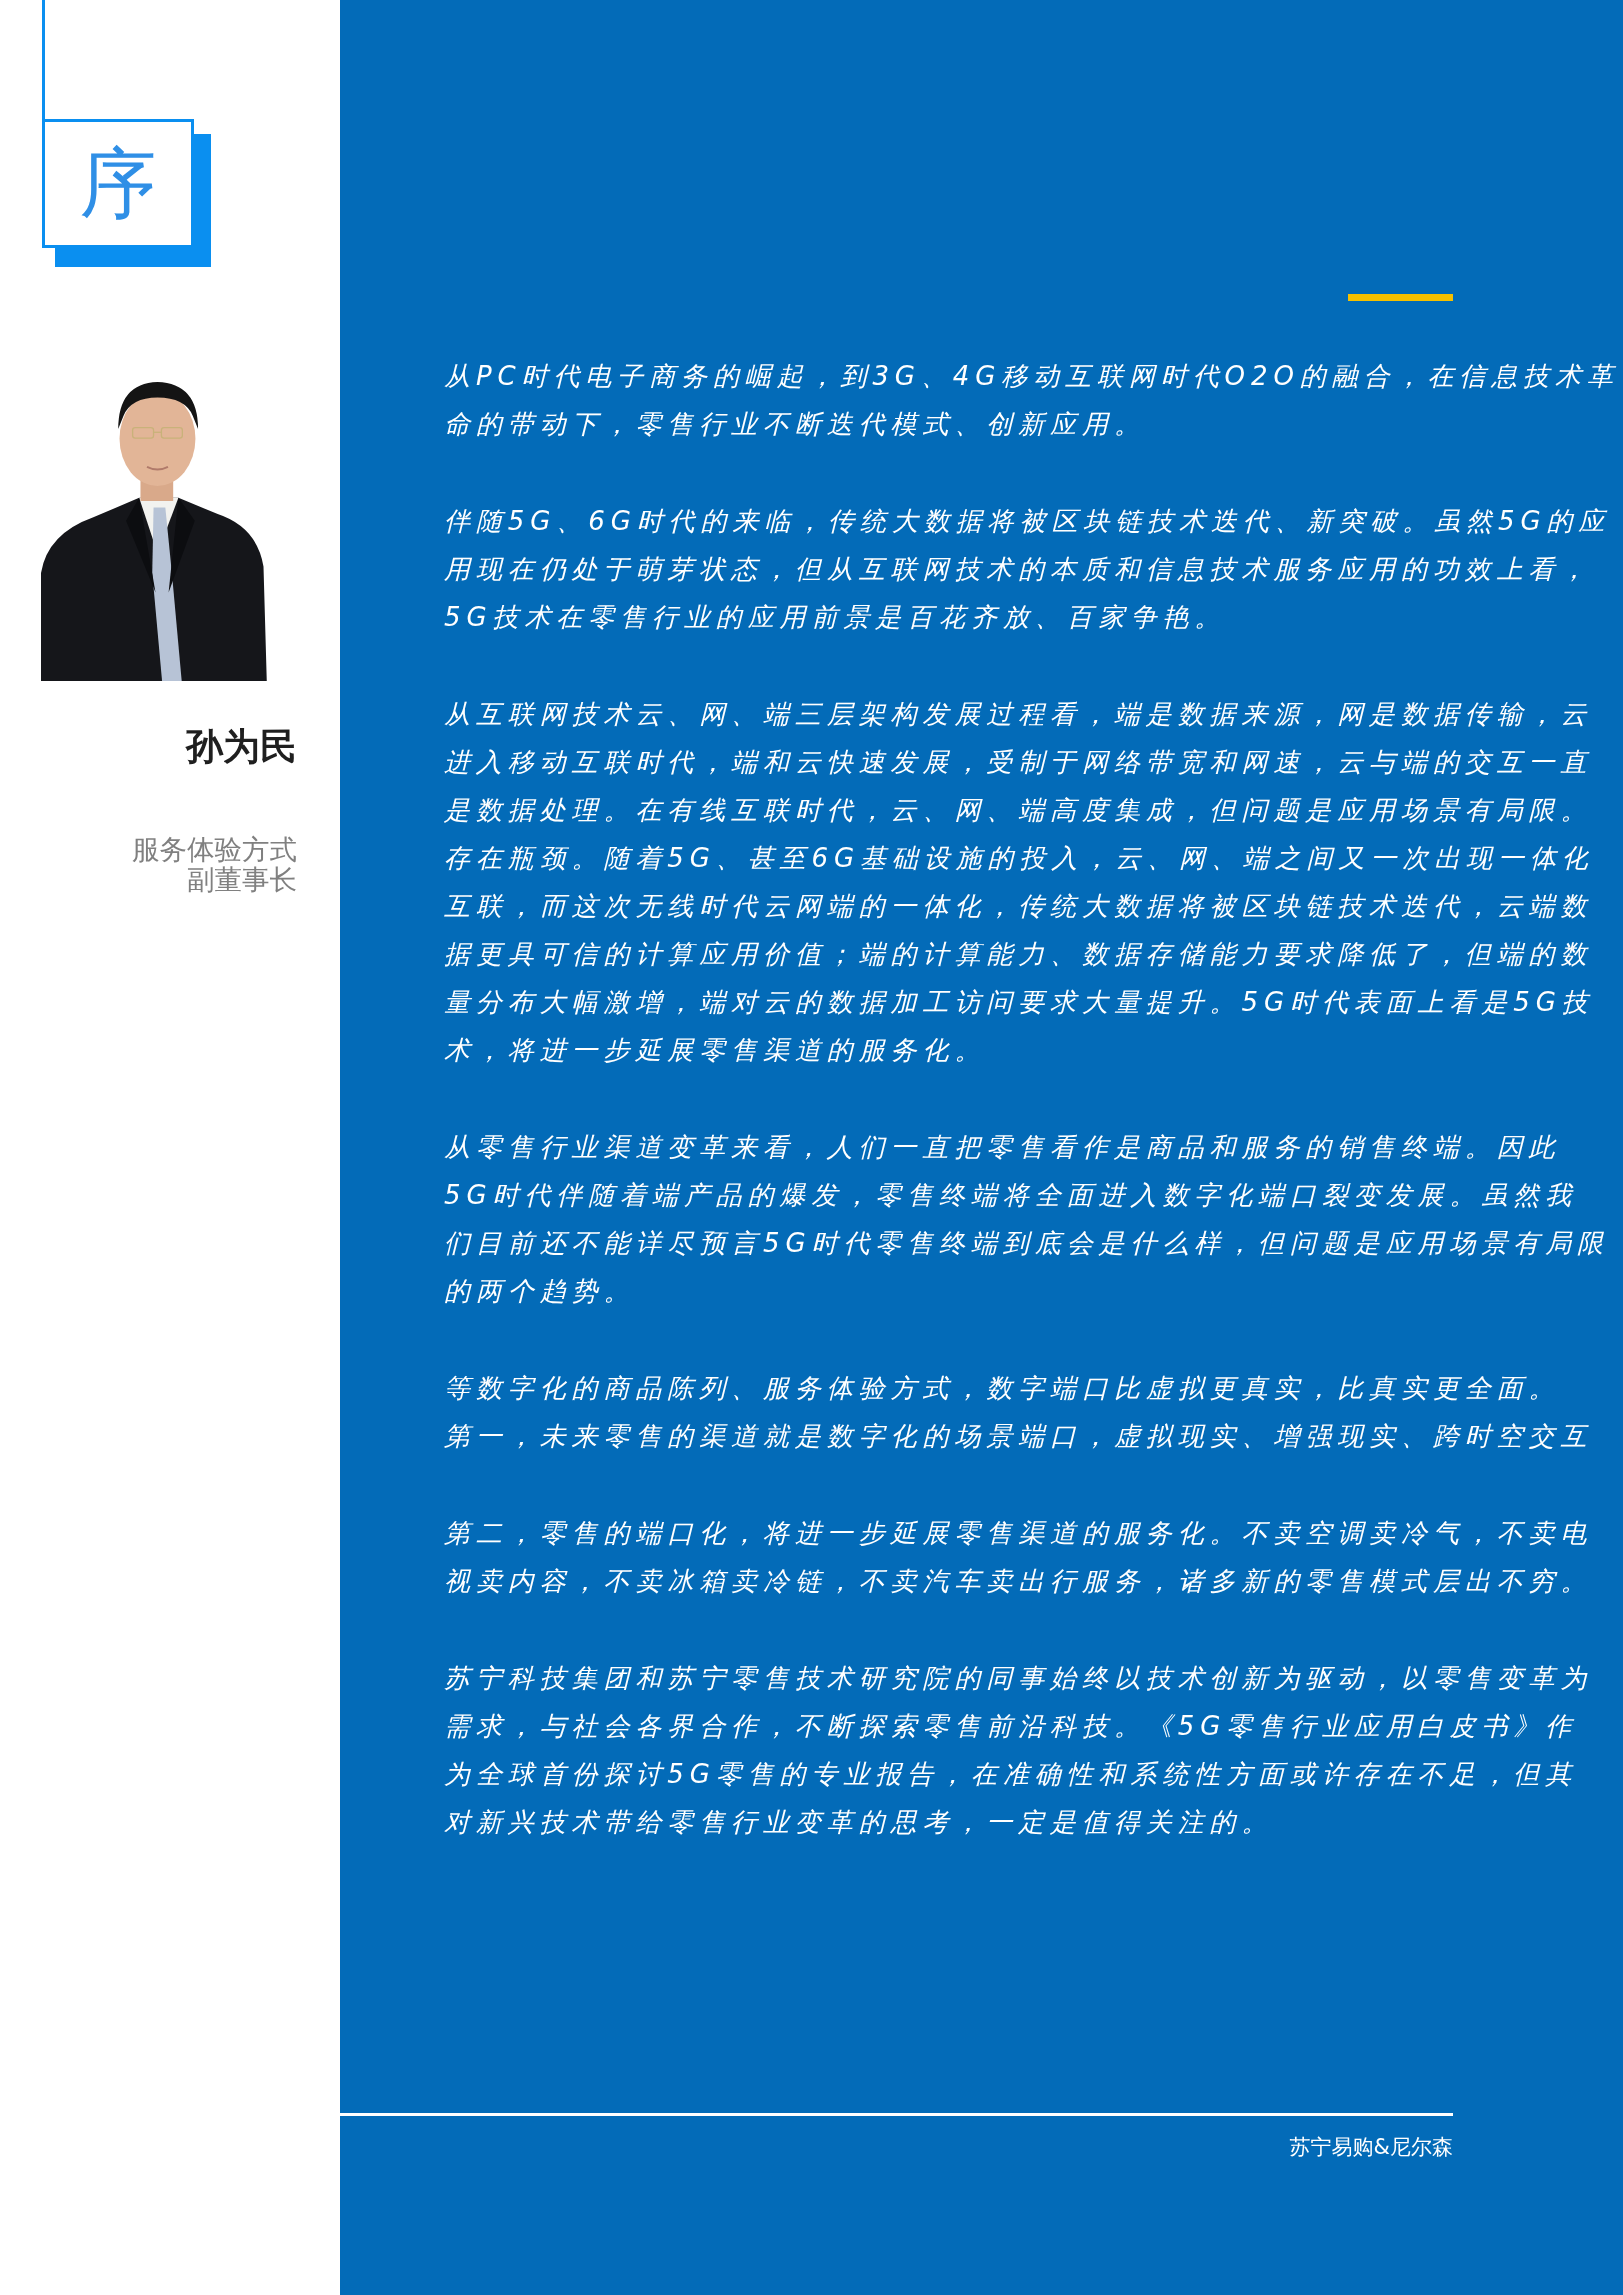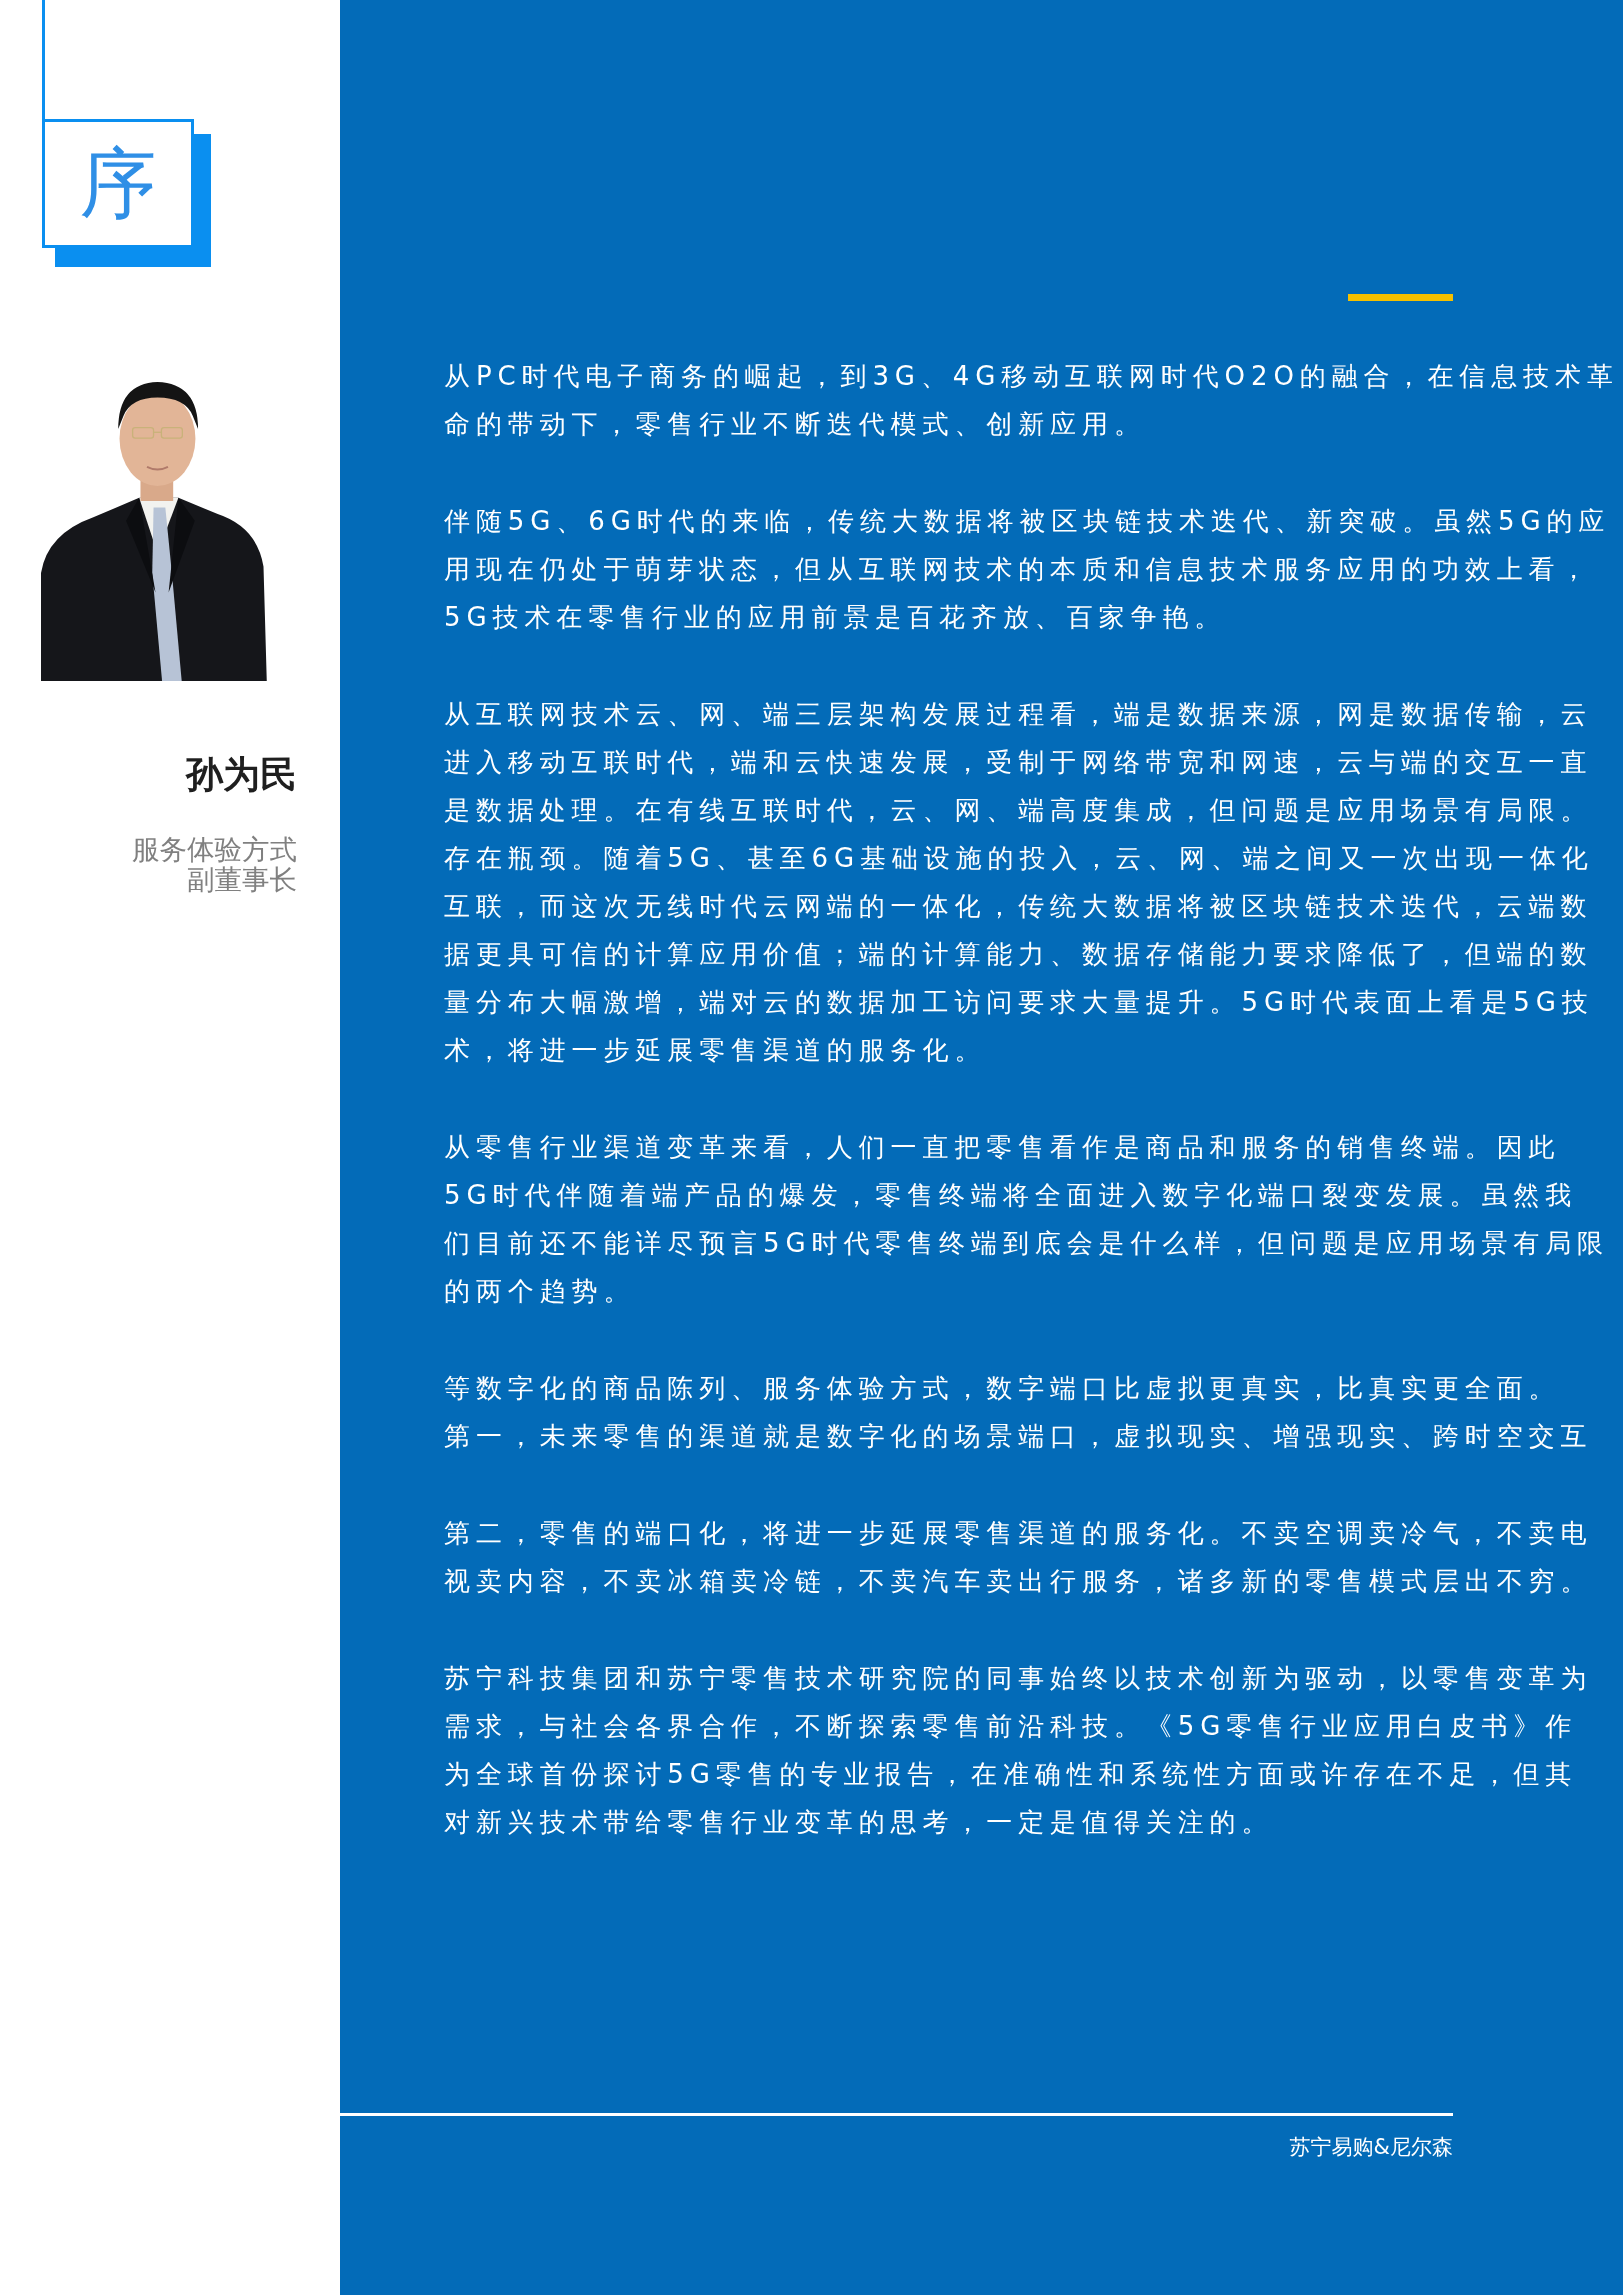--- a/index.html
+++ b/index.html
@@ -20,40 +20,40 @@
     display:flex; align-items:center; justify-content:center;
   }
   .xu-char {
     font-size:77px; color:#2f8fe6; line-height:1; font-weight:normal;
   }
   .portrait {
     position:absolute; left:41px; top:357px; width:231px; height:324px;
     background:#ffffff; overflow:hidden;
   }
   .author-name {
-    position:absolute; right:1326px; top:750px;
+    position:absolute; right:1326px; top:722px;
     font-size:37px; font-weight:bold; color:#1f1f1f; white-space:nowrap;
   }
   .author-title {
     position:absolute; right:1326px; top:834px; text-align:right;
     font-size:27.5px; color:#808080; line-height:30px; white-space:nowrap;
   }
   .blue-panel {
     position:absolute; left:340px; top:0; width:1284px; height:2295px; background:#036bb8;
   }
   .accent-line {
     position:absolute; left:1348px; top:294px; width:105px; height:7.2px; background:#f6c000;
   }
   .body-text {
     position:absolute; left:444px; top:352px; width:1021px; color:#ffffff;
   }
   .para { margin:0 0 49px 0; }
   .line {
     display:block; font-size:26px; line-height:48px; height:48px;
-    letter-spacing:5.9px; white-space:nowrap;
+    letter-spacing:5.9px; white-space:nowrap;font-style:italic;
   }
   .footer-line {
     position:absolute; left:340px; top:2113px; width:1113px; height:2.6px; background:#ffffff;
   }
   .footer-text {
     position:absolute; right:170px; top:2133px; font-size:21px; color:#ffffff; white-space:nowrap;
   }
 </style>
 </head>
 <body>

